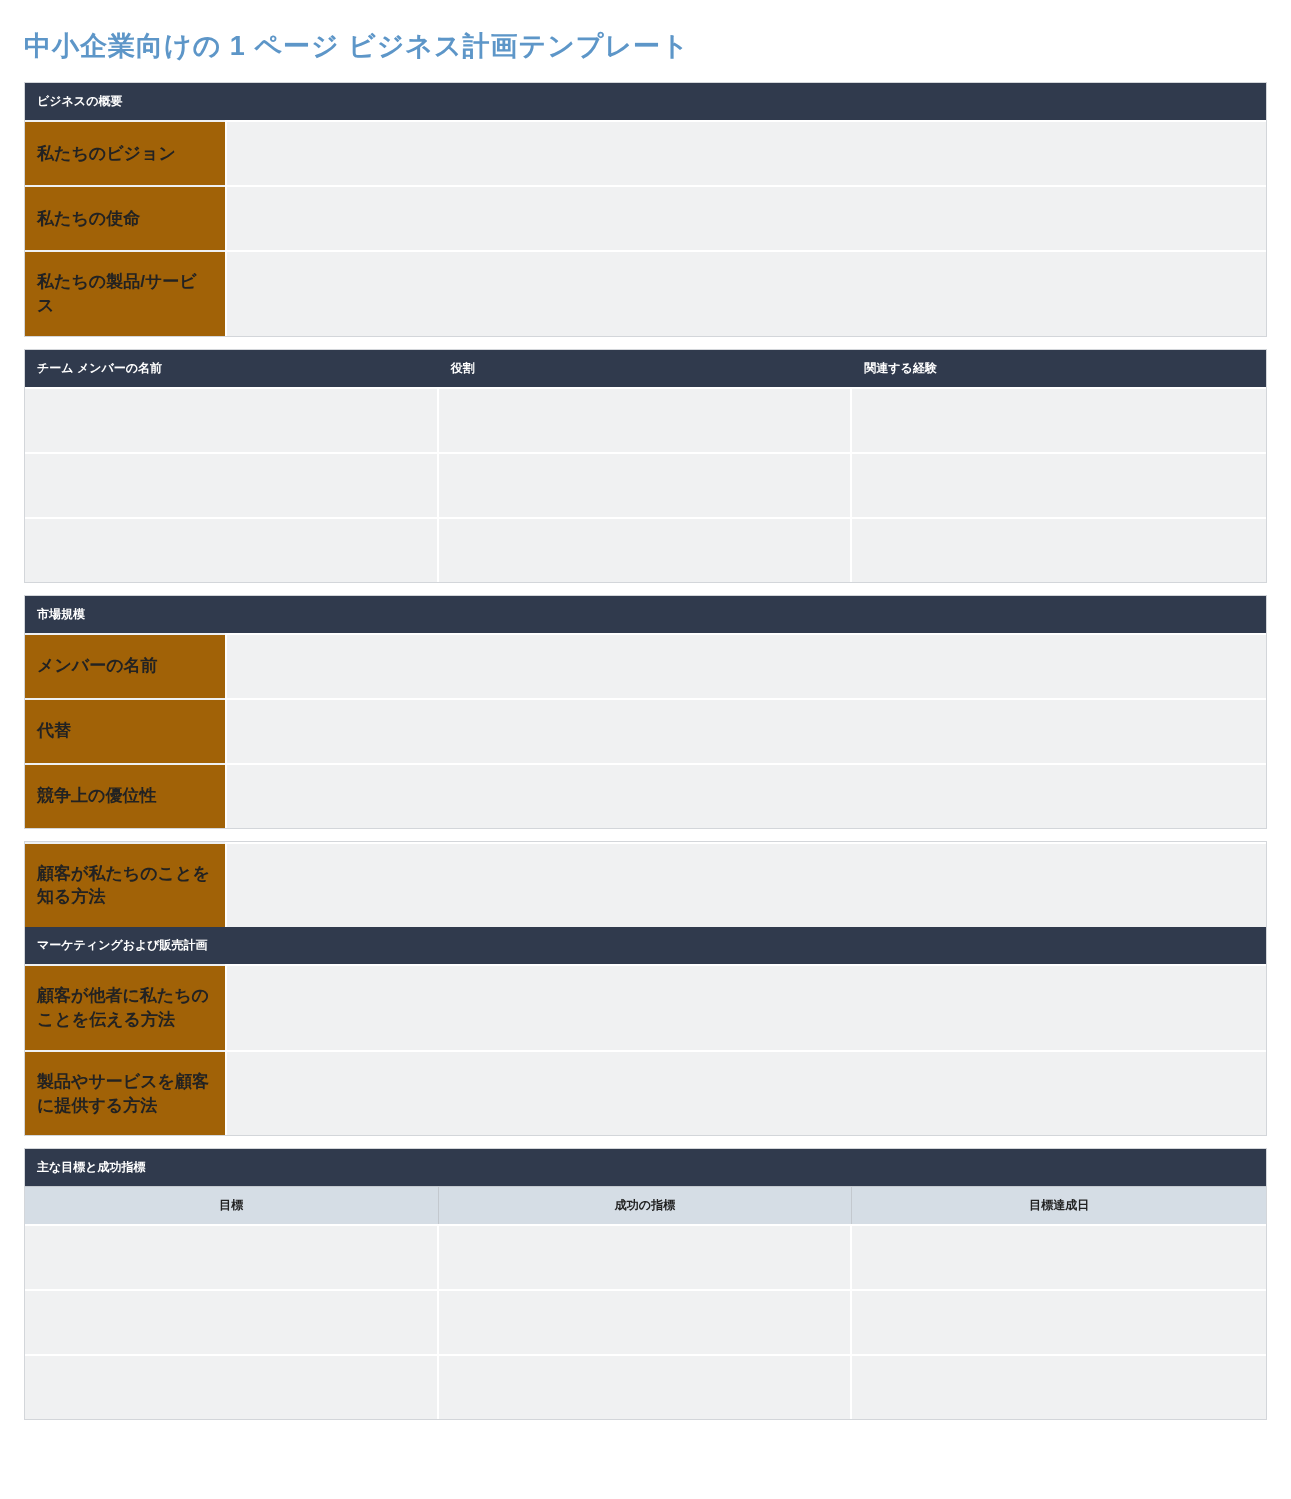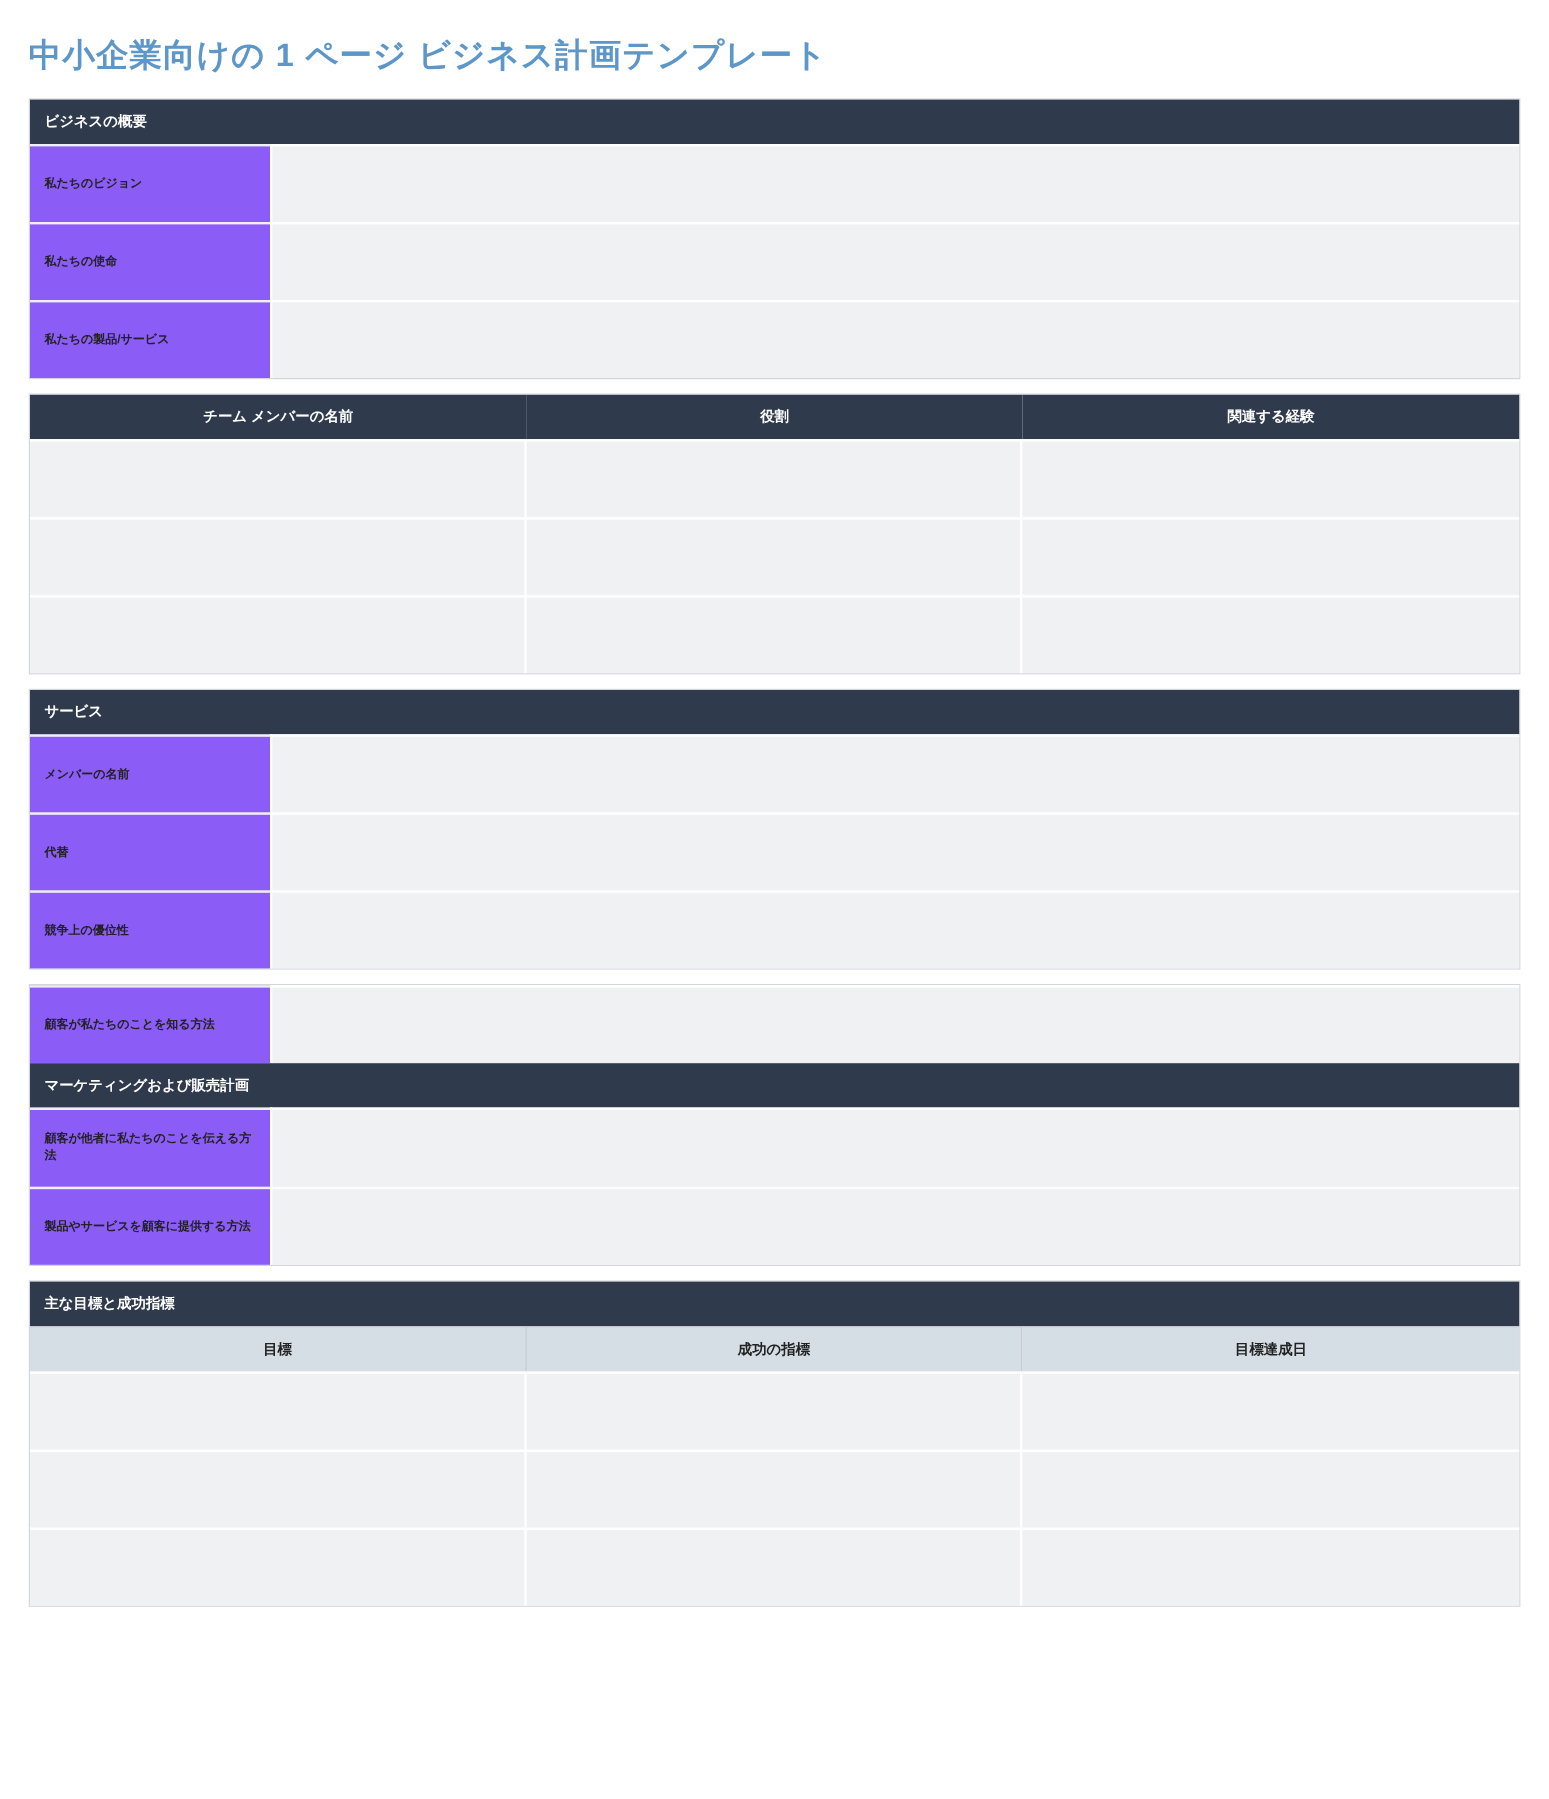--- a/index.html
+++ b/index.html
@@ -29,40 +29,40 @@
     box-sizing:border-box;
   }
   .dark-header{
     background:#303a4d;
     color:#ffffff;
     font-weight:700;
     text-align:left;
     padding:10px 12px;
     font-size:12px;
   }
-  .dark-header.center{text-align:center;}
+  .dark-header.center{text-align:left;}
   .sub-header{
     background:#d5dde5;
     color:#222;
     font-weight:700;
     text-align:center;
     padding:10px 24px;
     border-top:1px solid #c3c8ce;
     border-right:1px solid #c3c8ce;
   }
   .sub-header:last-child{border-right:none;}
   .row-label{
-    background:#8b5cf6;
+    background:#a16207;
     color:#222;
     font-weight:700;
     text-align:left;
     padding:18px 12px;
     width:200px;
     border-top:2px solid #eef0f2;
-    font-size:10px;
+    font-size:17px;
     line-height:1.4;
   }
   .row-value{
     background:#f0f1f2;
     border-top:2px solid #ffffff;
     border-left:2px solid #ffffff;
     padding:0;
   }
   .row-value .cell-input{
     width:100%;
@@ -139,21 +139,21 @@
     <td class="grid-cell"><textarea class="cell-input" style=""></textarea></td>
     <td class="grid-cell"><textarea class="cell-input" style=""></textarea></td>
     <td class="grid-cell"><textarea class="cell-input" style=""></textarea></td>
   </tr>
 </tbody>
   </table>
 
 <table class="section">
   <tbody>
       <tr>
-        <th class="dark-header" colspan="2">サービス</th>
+        <th class="dark-header" colspan="2">市場規模</th>
       </tr>
   <tr>
     <td class="row-label">メンバーの名前</td>
     <td class="row-value"><textarea class="cell-input" style=""></textarea></td>
   </tr>
   <tr>
     <td class="row-label">代替</td>
     <td class="row-value"><textarea class="cell-input" style=""></textarea></td>
   </tr>
   <tr>

